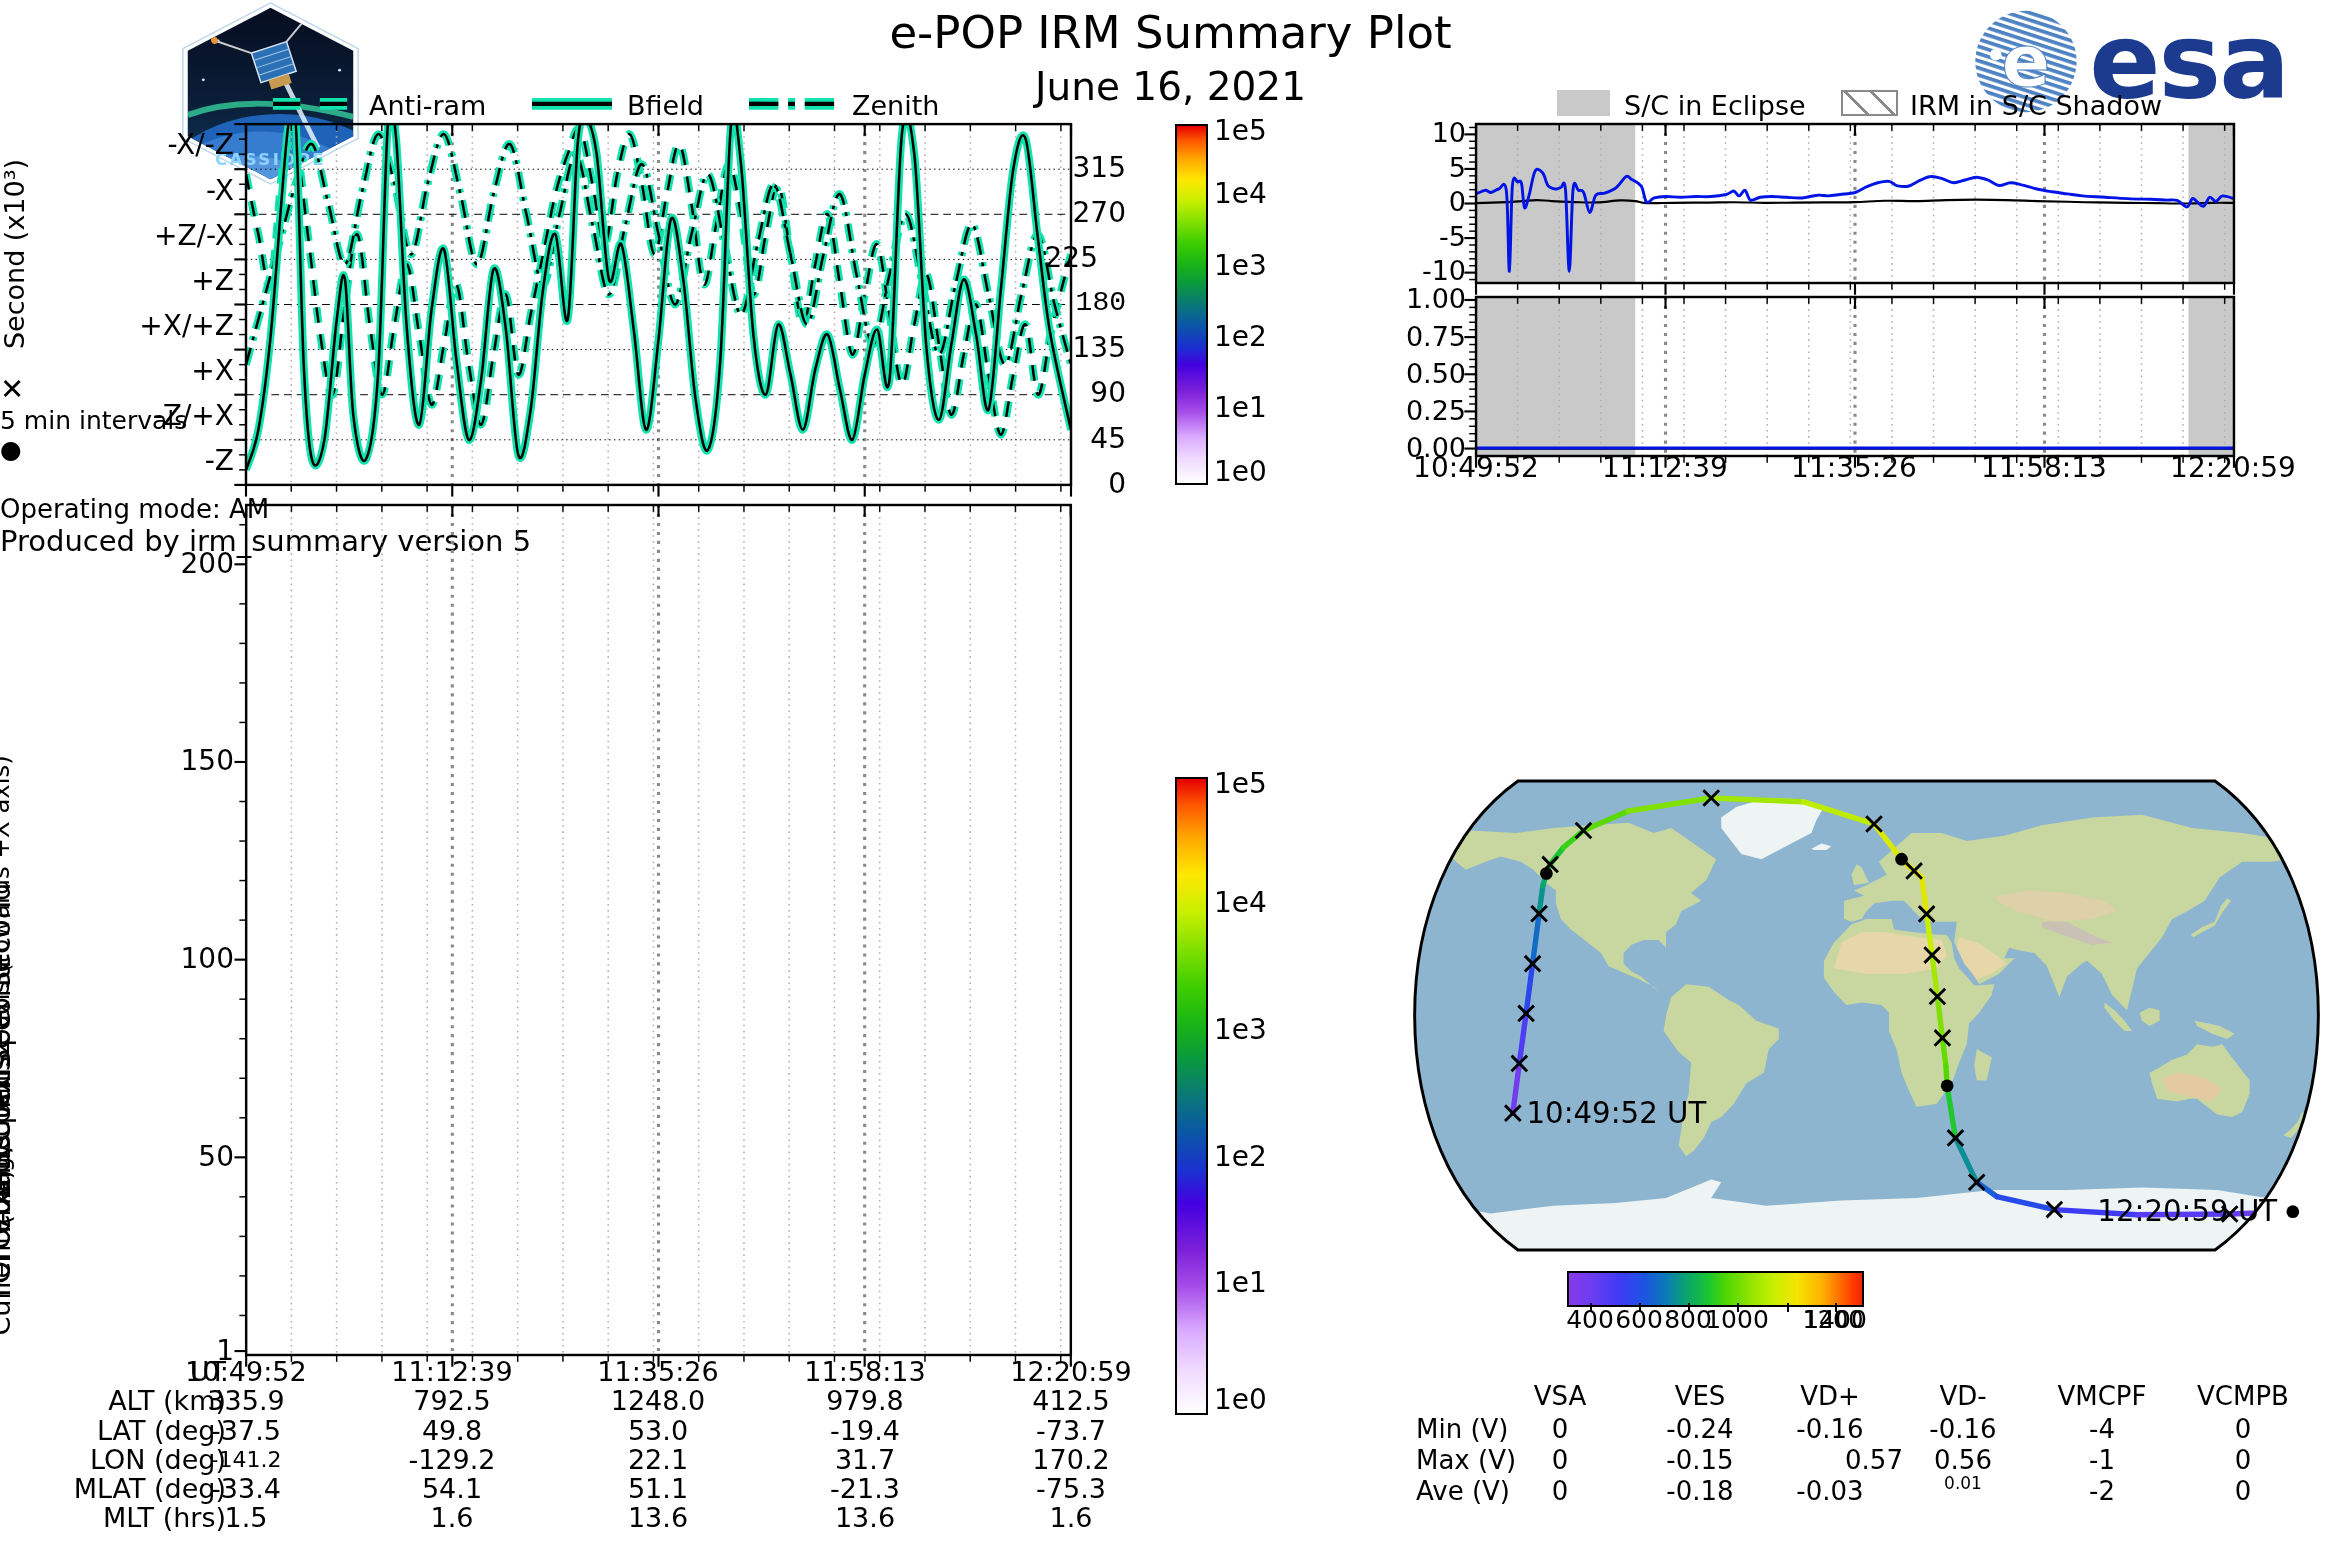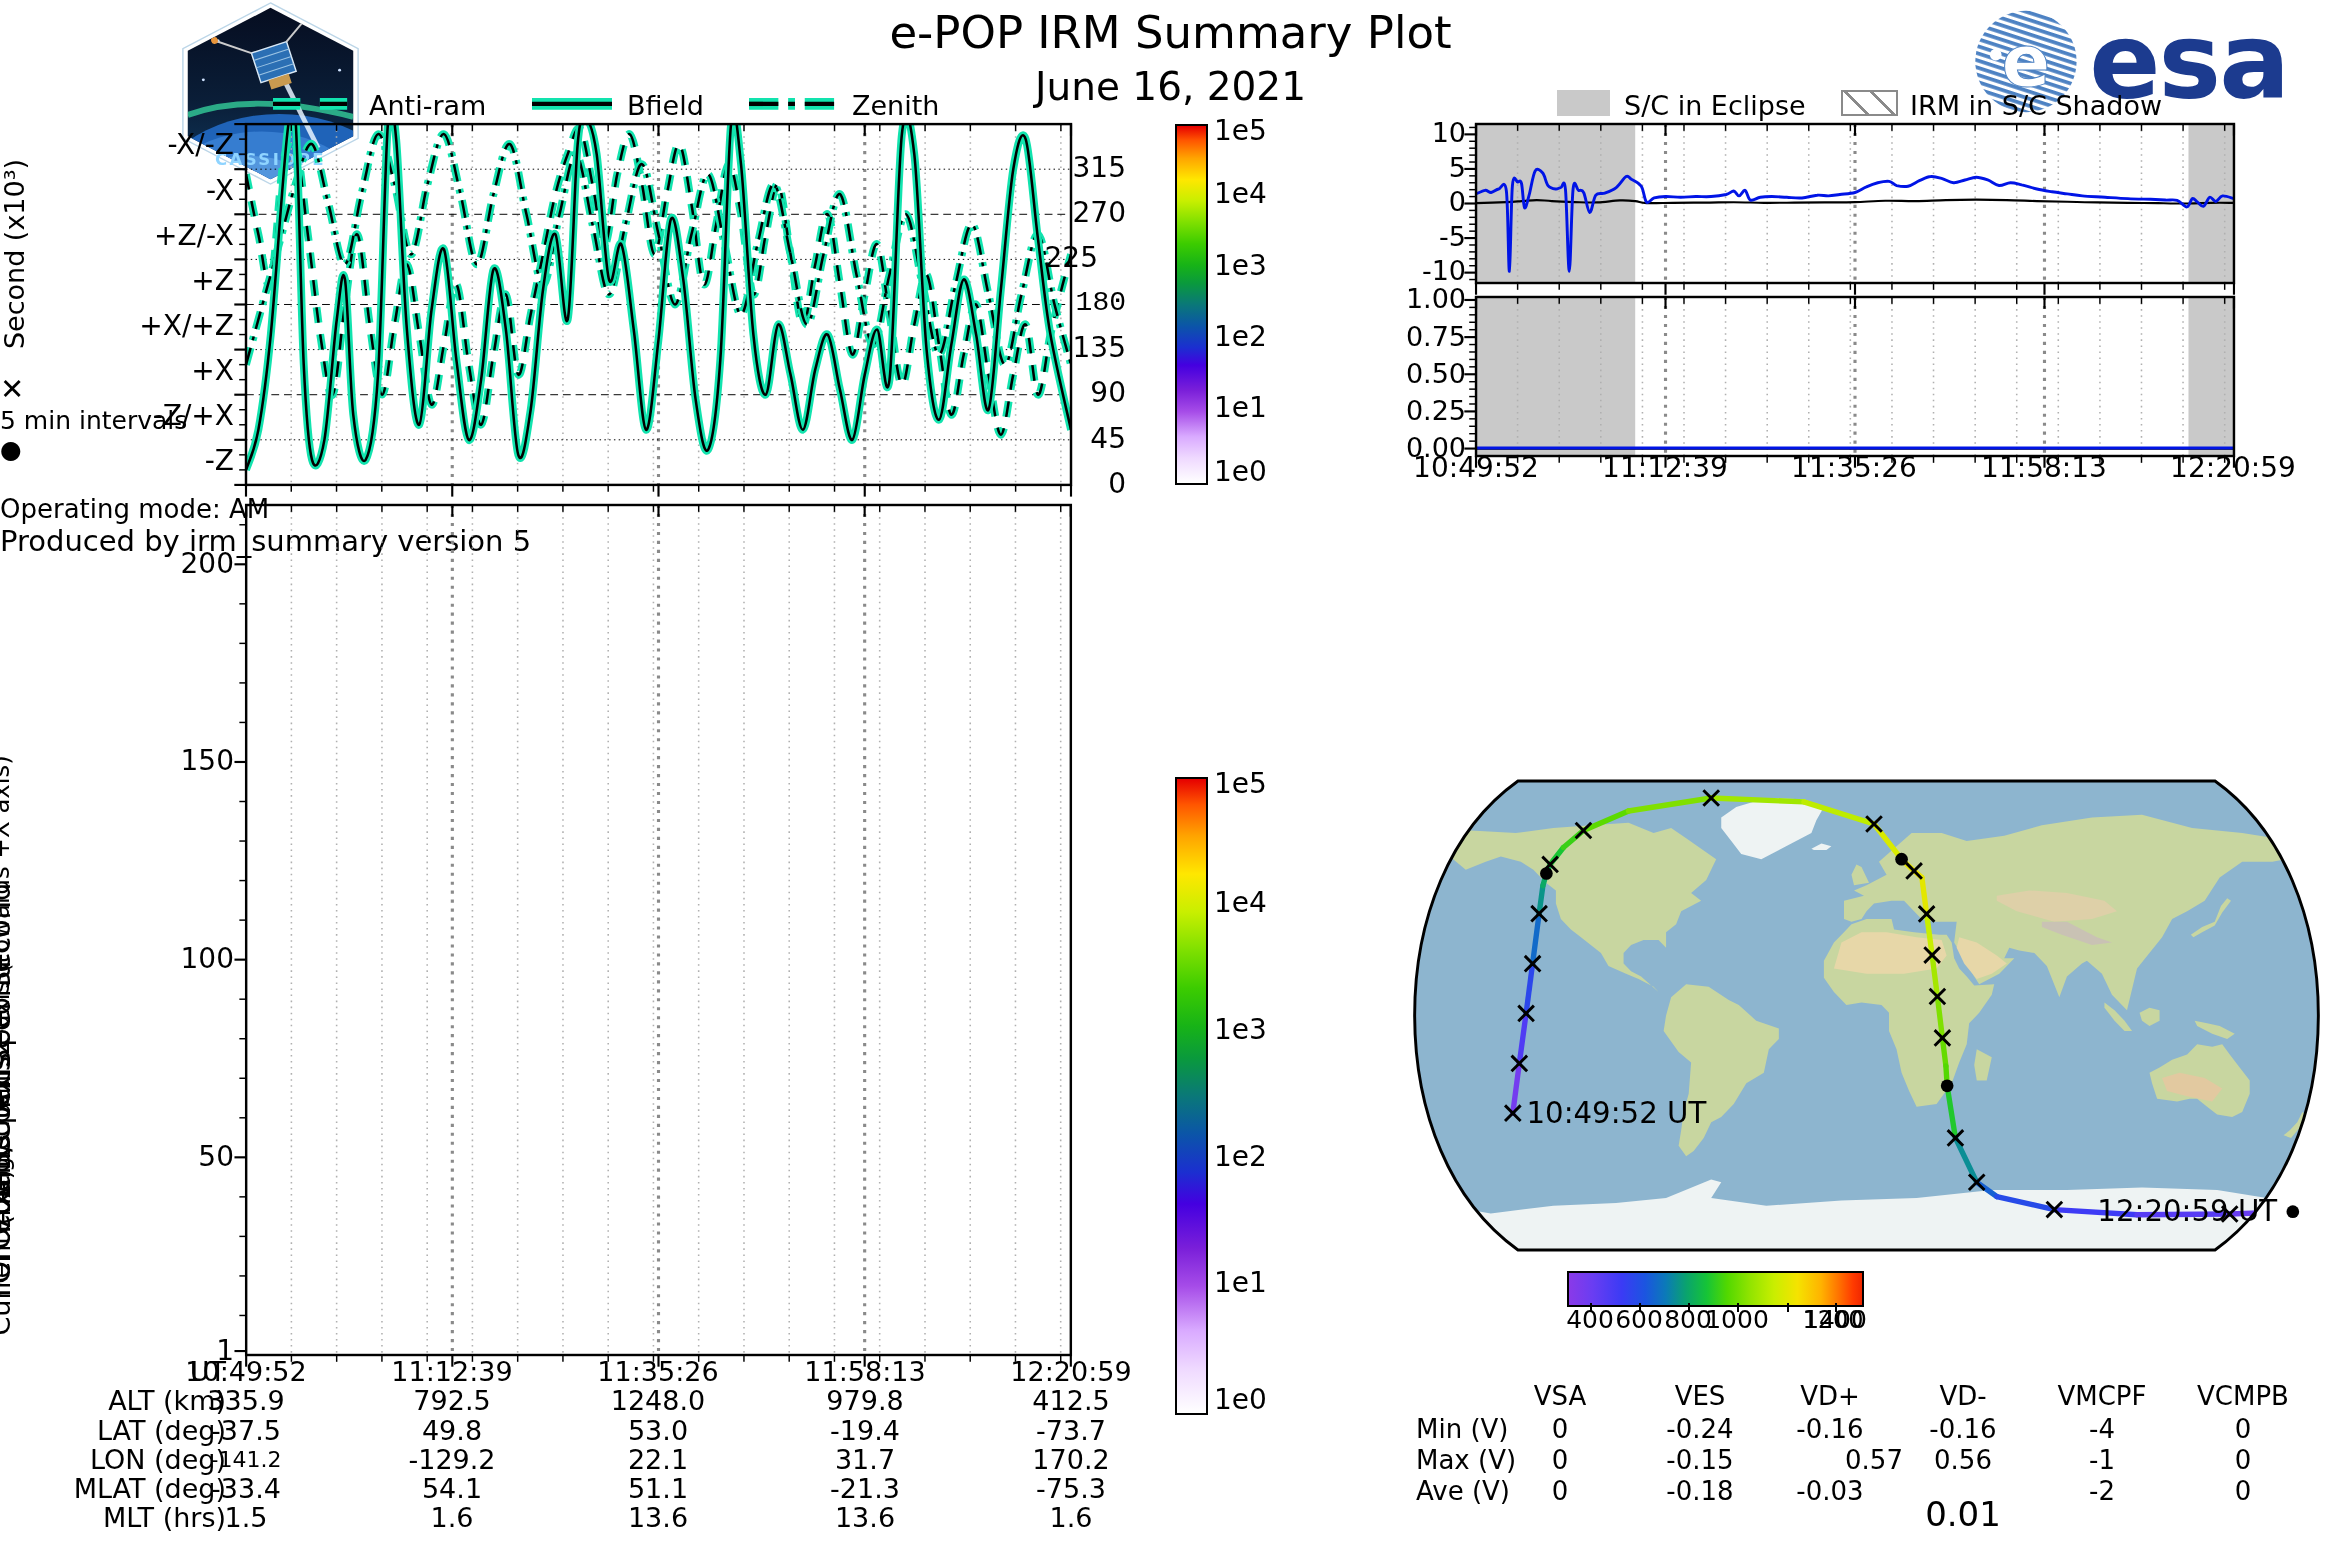--- a/index.html
+++ b/index.html
@@ -753,17 +753,17 @@
     <div class="tk" style="left: 1560px; top: 1461px; font-size: 26px; transform: translate(-50%, -55%);">0</div>
     <div class="tk" style="left: 1700px; top: 1461px; font-size: 26px; transform: translate(-50%, -55%);">-0.15</div>
     <div class="tk" style="left: 1830px; top: 1461px; font-size: 26px; transform: translate(-50%, -55%); margin-left: 44px;">0.57</div>
     <div class="tk" style="left: 1963px; top: 1461px; font-size: 26px; transform: translate(-50%, -55%);">0.56</div>
     <div class="tk" style="left: 2102px; top: 1461px; font-size: 26px; transform: translate(-50%, -55%);">-1</div>
     <div class="tk" style="left: 2243px; top: 1461px; font-size: 26px; transform: translate(-50%, -55%);">0</div>
     <div class="tk" style="left: 1416px; top: 1492px; font-size: 26px; transform: translate(0px, -55%);">Ave (V)</div>
     <div class="tk" style="left: 1560px; top: 1492px; font-size: 26px; transform: translate(-50%, -55%);">0</div>
     <div class="tk" style="left: 1700px; top: 1492px; font-size: 26px; transform: translate(-50%, -55%);">-0.18</div>
     <div class="tk" style="left: 1830px; top: 1492px; font-size: 26px; transform: translate(-50%, -55%);">-0.03</div>
-    <div class="tk" style="left: 1963px; top: 1516px; font-size: 34px; transform: translate(-50%, -55%);">0.01</div>
+    <div class="tk" style="left: 1963px; top: 1484px; font-size: 17px; transform: translate(-50%, -55%);">0.01</div>
     <div class="tk" style="left: 2102px; top: 1492px; font-size: 26px; transform: translate(-50%, -55%);">-2</div>
     <div class="tk" style="left: 2243px; top: 1492px; font-size: 26px; transform: translate(-50%, -55%);">0</div>
   </div>
 
 
 </body></html>

